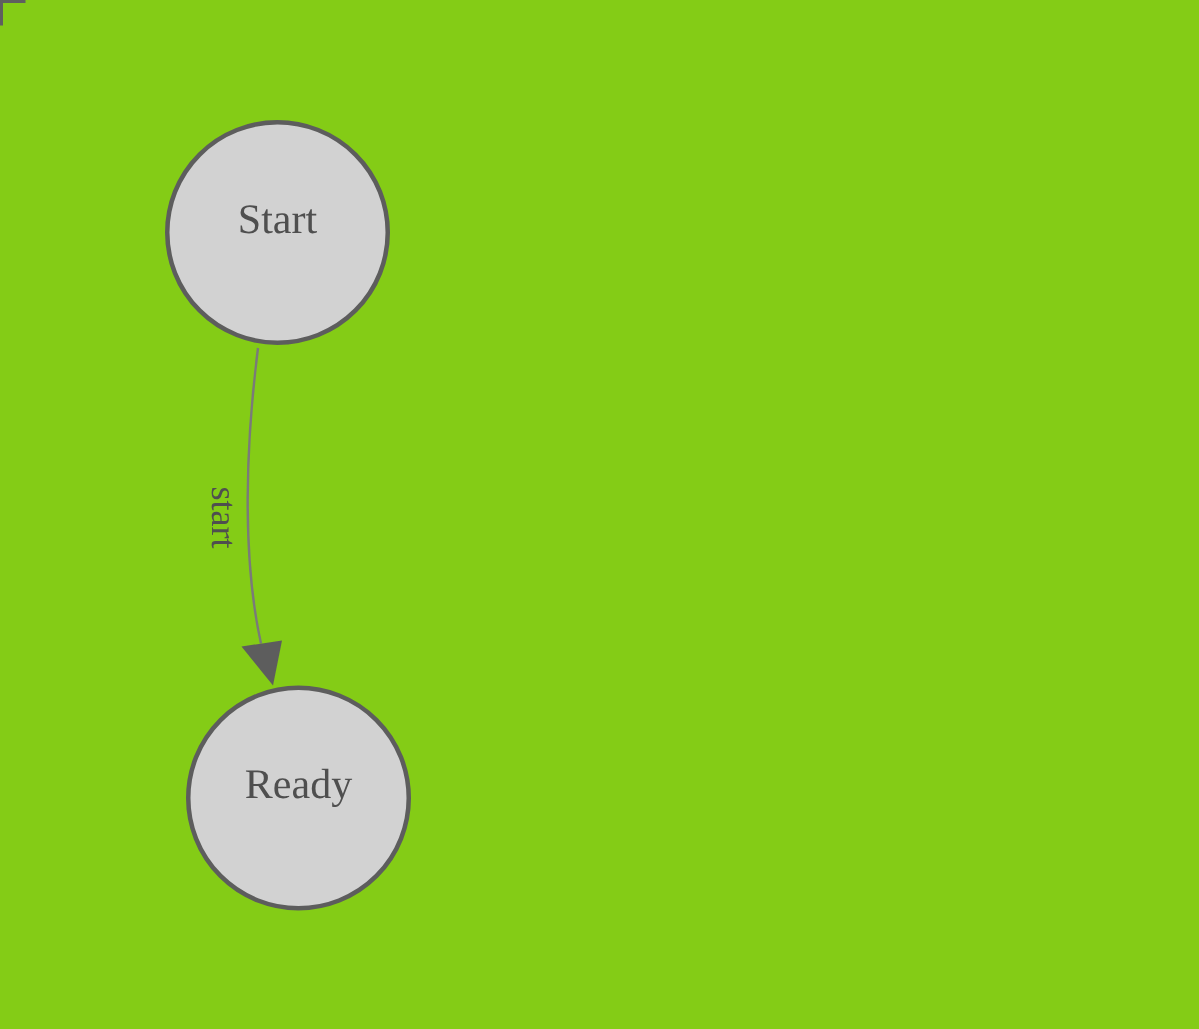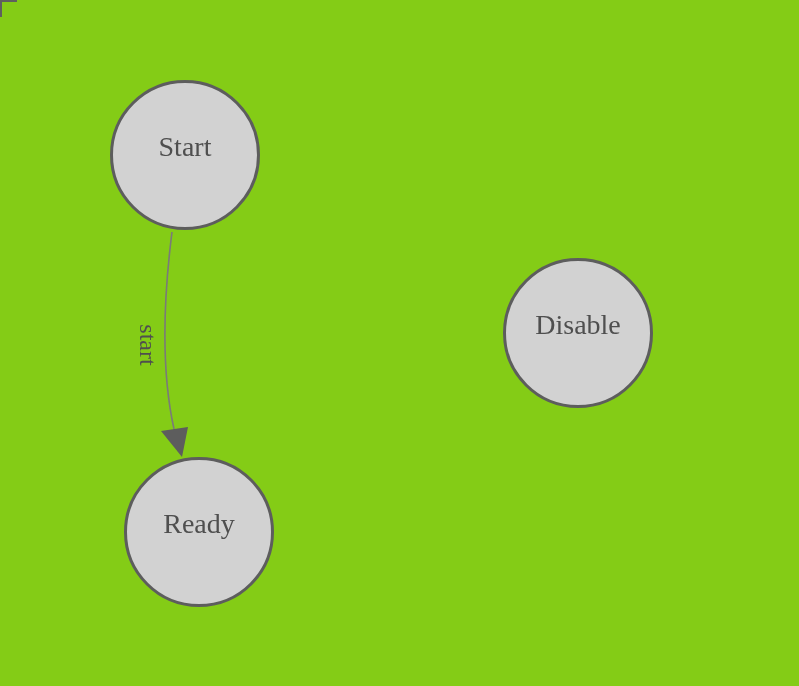--- a/index.html
+++ b/index.html
@@ -91,19 +91,16 @@
   </svg>
 
   <div class="node node-start">
     <span class="node-label">Start</span>
   </div>
 
   <div class="node node-ready">
     <span class="node-label">Ready</span>
   </div>
 
-  <div class="node node-disable">
-    <span class="node-label">Disable</span>
-  </div>
 
   <div class="edge-label">start</div>
 
 </div>
 
 </body></html>

